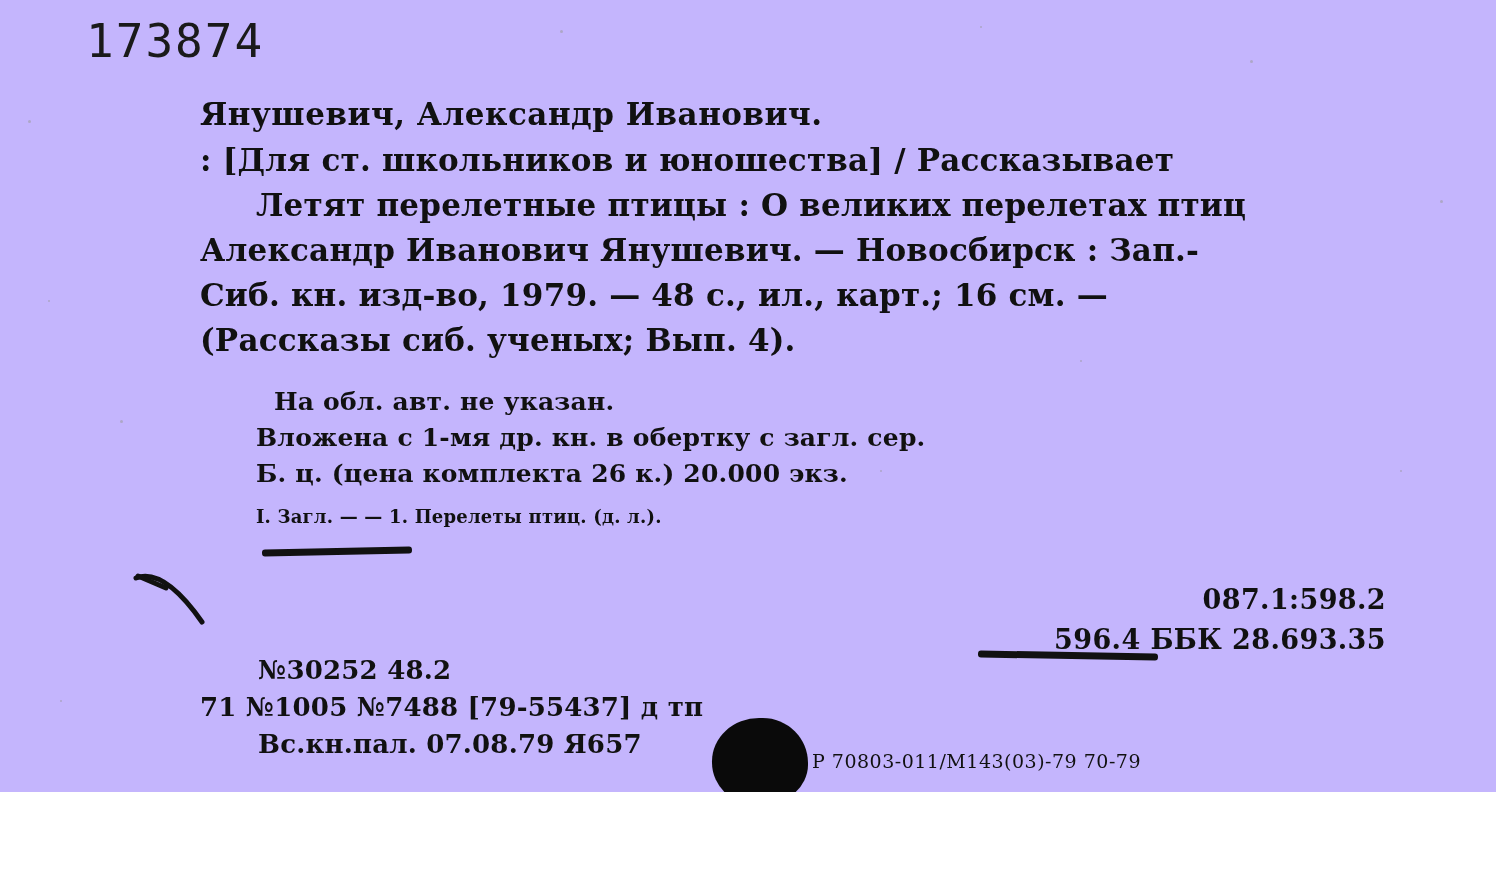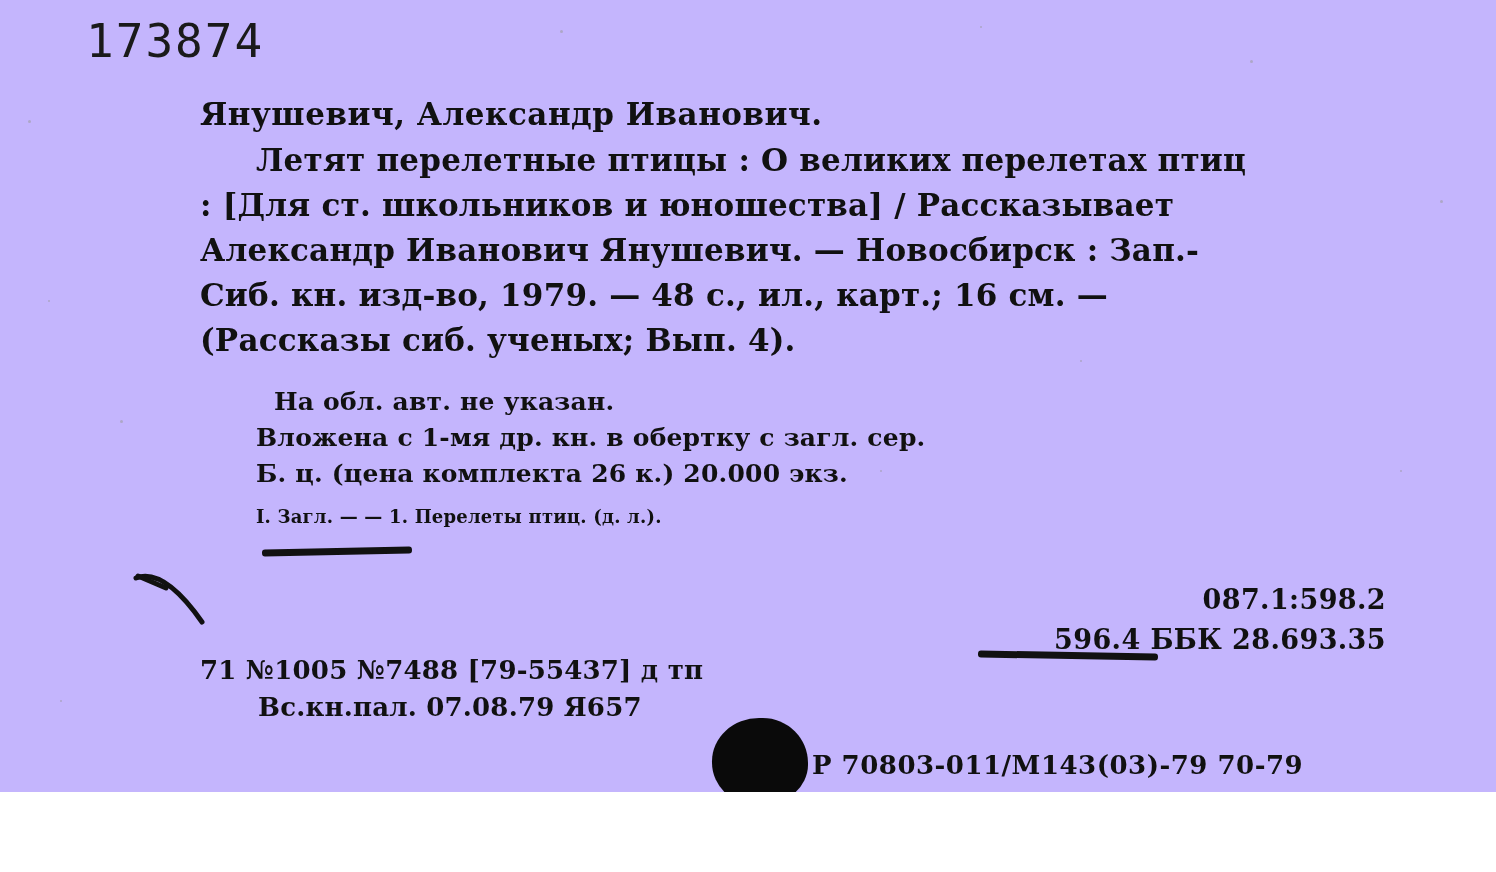--- a/index.html
+++ b/index.html
@@ -156,22 +156,22 @@
     width: 96px;
     height: 88px;
     background: #0a0a0a;
     border-radius: 50% 48% 52% 50% / 50% 52% 48% 50%;
   }
 
   #imprint {
     position: absolute;
     left: 812px;
     top: 750px;
-    font-size: 26px;
-    font-weight: bold;
+    font-size: 19px;
+    font-weight: normal;
     letter-spacing: .5px;
     white-space: nowrap;
   }
 </style>
 </head>
 <body>
 
 <div id="card">
 
   <div class="speck" style="left:28px;top:120px;width:3px;height:3px;"></div>
@@ -187,22 +187,22 @@
   <div class="speck" style="left:700px;top:840px;width:2px;height:2px;"></div>
   <div class="speck" style="left:380px;top:820px;width:3px;height:3px;"></div>
   <div class="speck" style="left:1080px;top:360px;width:2px;height:2px;"></div>
   <div class="speck" style="left:880px;top:470px;width:2px;height:2px;"></div>
 
   <div id="accession">173874</div>
 
   <div id="author">Янушевич, Александр Иванович.</div>
 
   <div id="title-block">
+    <span class="l">: [Для ст. школьников и юношества] / Рассказывает</span>
     <span class="l first">Летят перелетные птицы : О великих перелетах птиц</span>
-    <span class="l">: [Для ст. школьников и юношества] / Рассказывает</span>
     <span class="l">Александр Иванович Янушевич. — Новосбирск : Зап.-</span>
     <span class="l">Сиб. кн. изд-во, 1979. — 48 с., ил., карт.; 16 см. —</span>
     <span class="l">(Рассказы сиб. ученых; Вып. 4).</span>
   </div>
 
   <div id="notes-block">
     <span class="l first">На обл. авт. не указан.</span>
     <span class="l">Вложена с 1-мя др. кн. в обертку с загл. сер.</span>
     <span class="l">Б. ц. (цена комплекта 26 к.)    20.000 экз.</span>
   </div>
@@ -215,20 +215,21 @@
     <path d="M8 10 L36 22" stroke="#111" stroke-width="5" fill="none" stroke-linecap="round"></path>
   </svg>
 
   <div id="class-right">
     <span class="l">087.1:598.2</span>
     <span class="l">596.4  ББК  28.693.35</span>
   </div>
   <div id="bbk-underline"></div>
 
   <div id="footer-left">
+    <span class="row r1">№30252 48.2</span>
     <span class="row r2">71 №1005 №7488 [79-55437] д тп</span>
     <span class="row r3">Вс.кн.пал. 07.08.79 Я657</span>
   </div>
 
   <div id="ink-blot"></div>
 
   <div id="imprint">Р  70803-011/М143(03)-79  70-79</div>
 
 </div>
 

